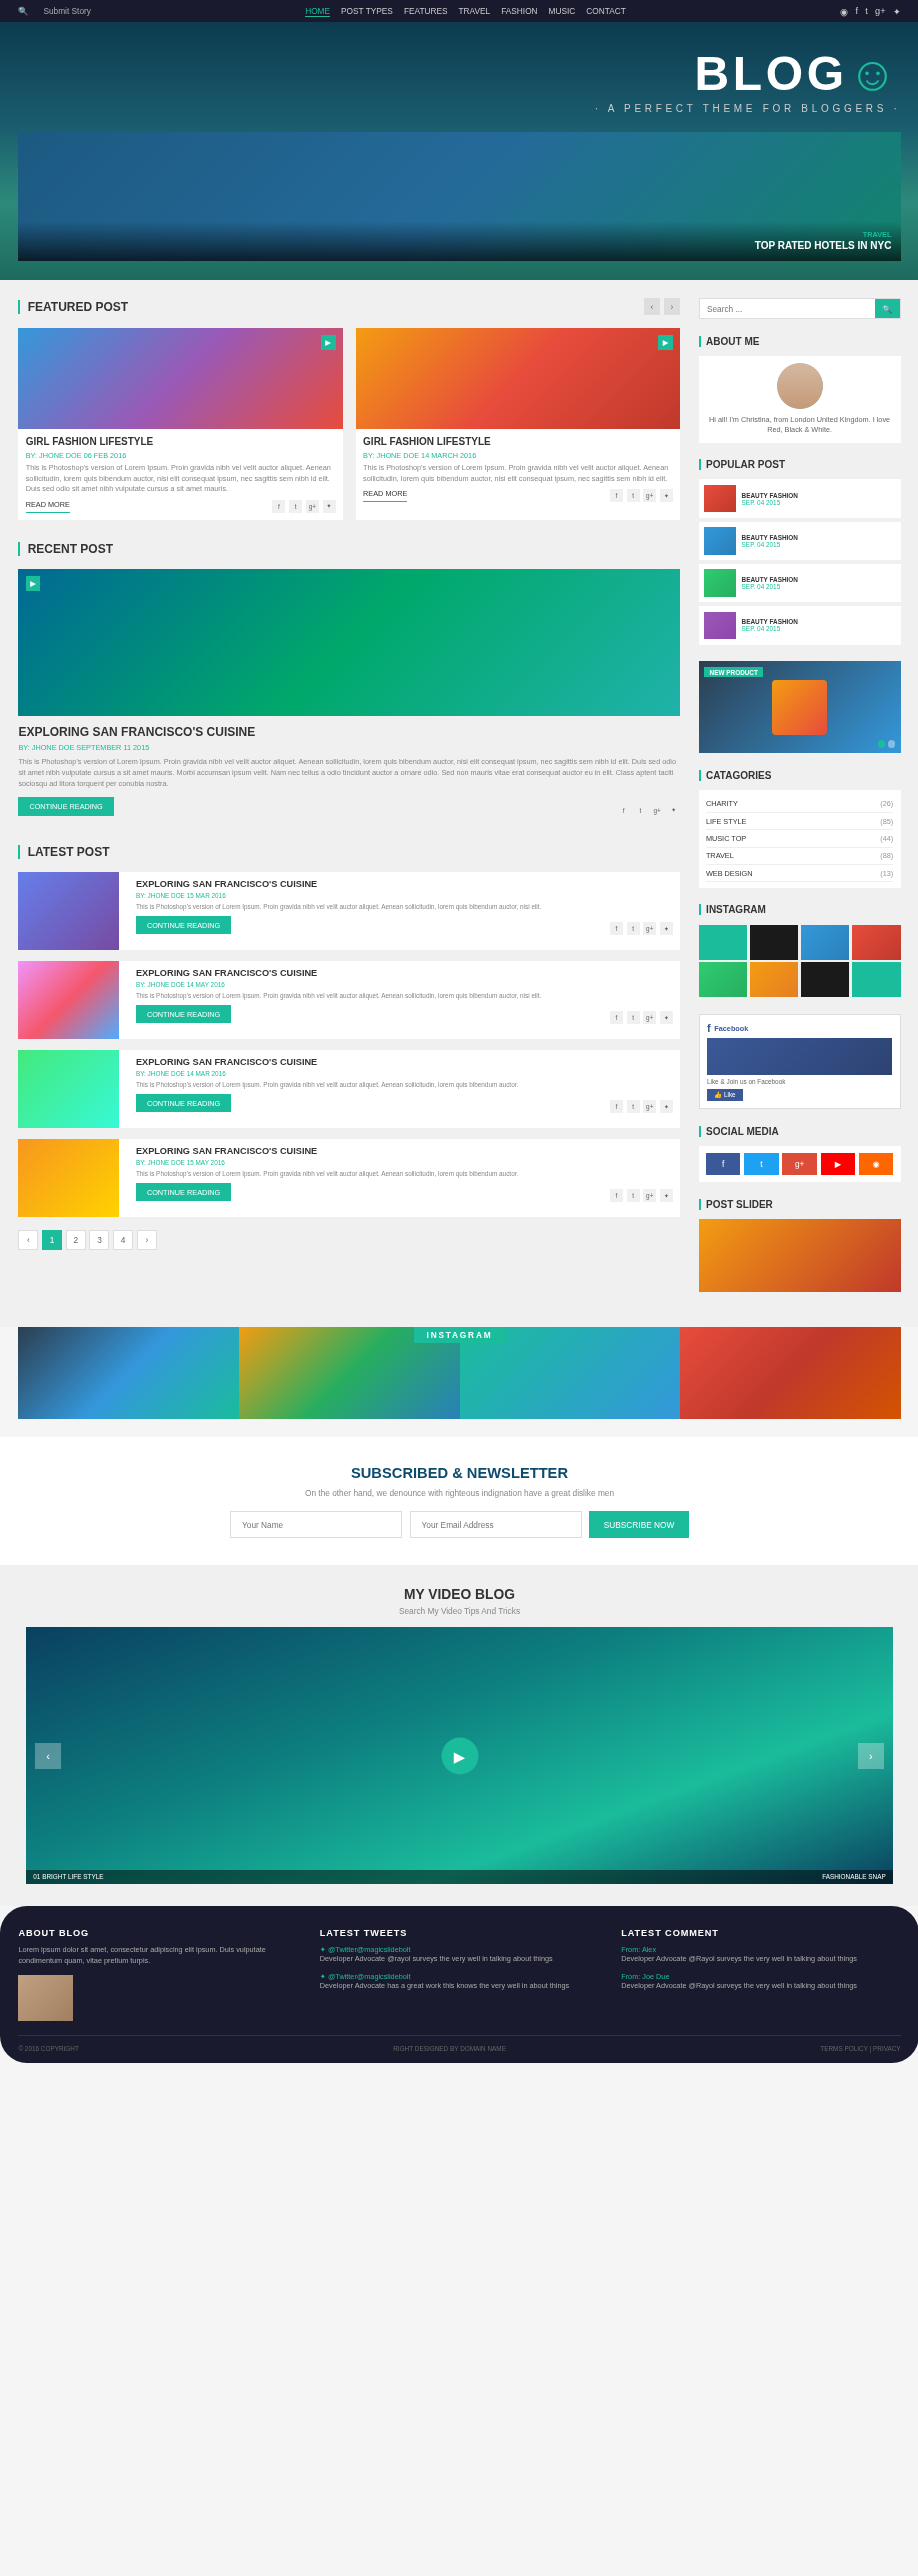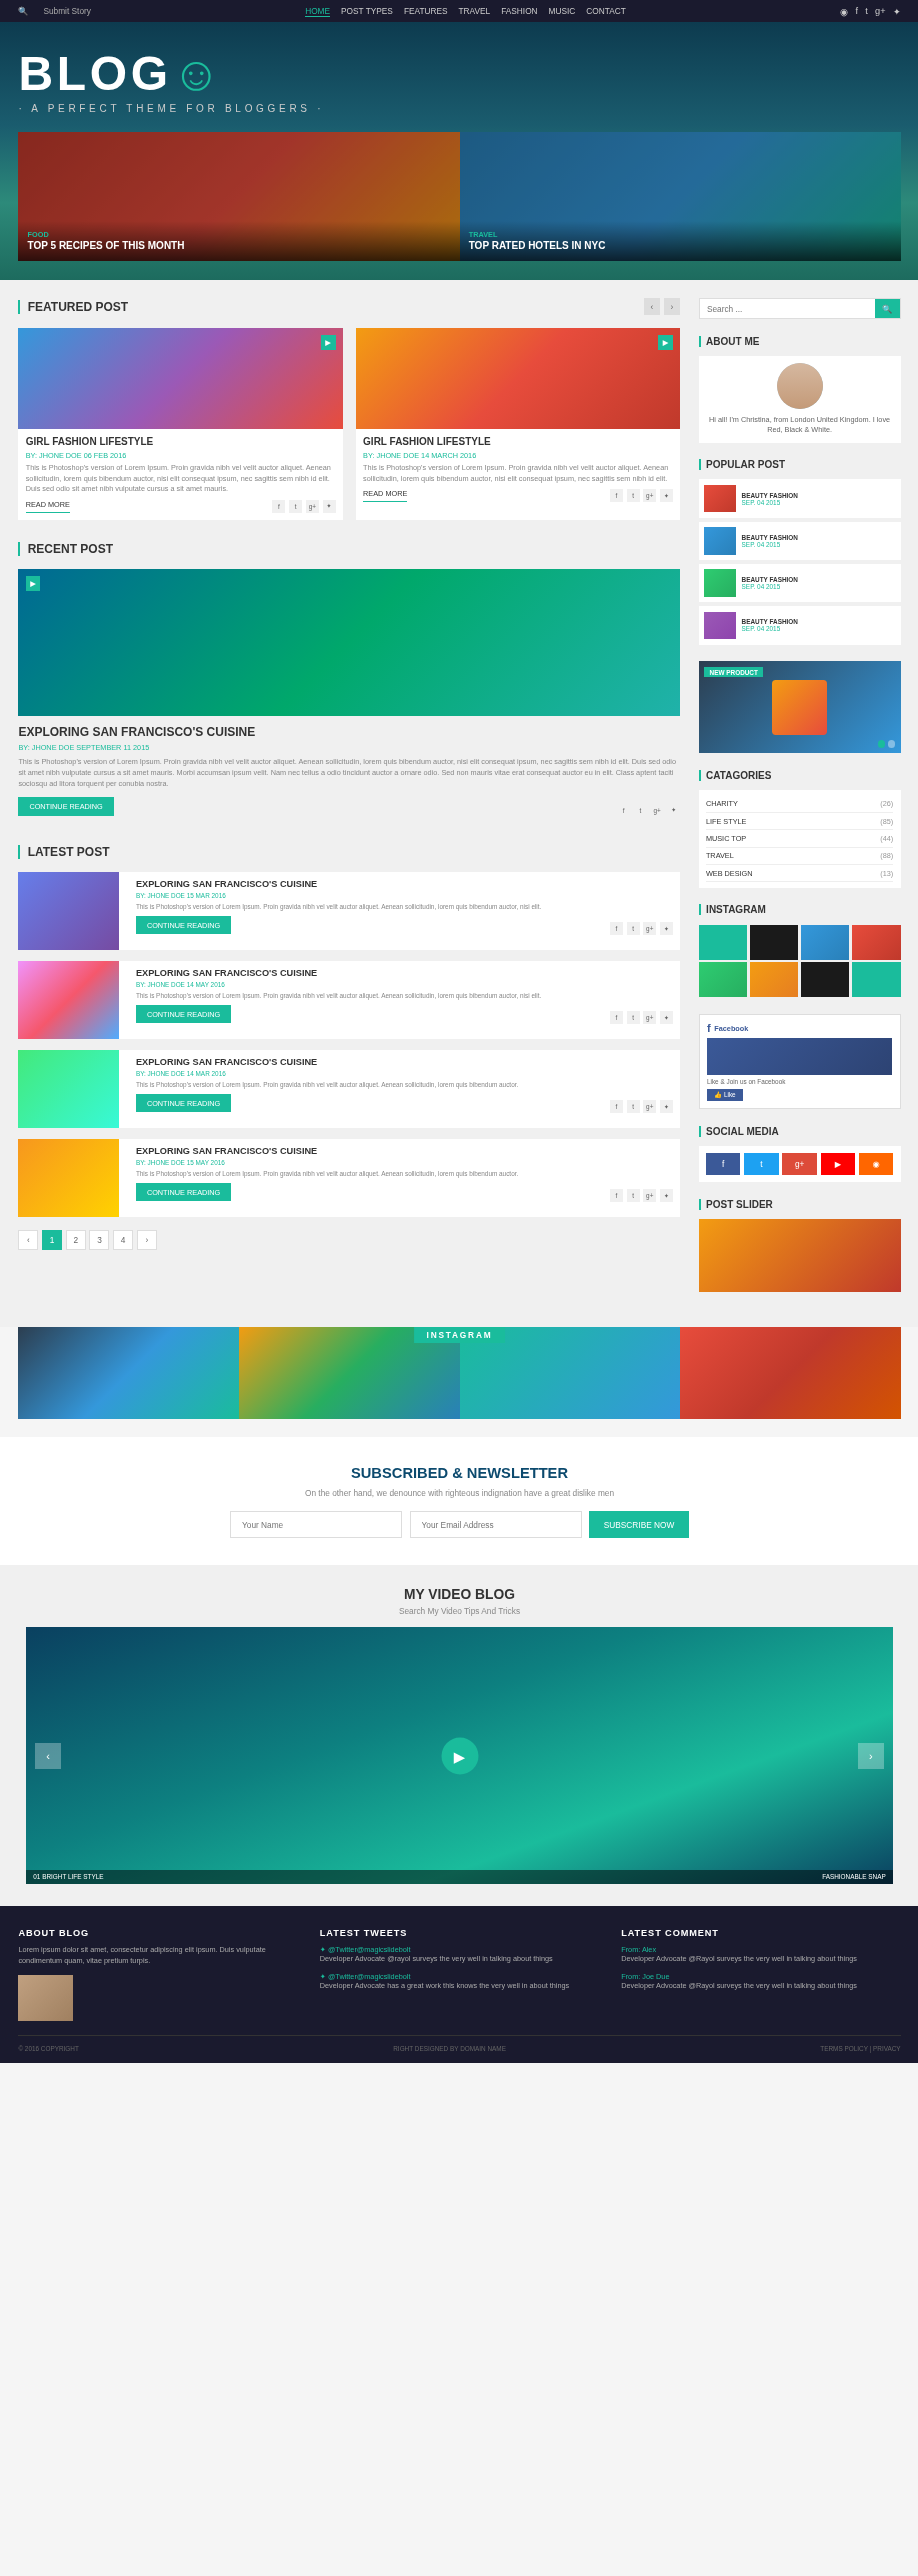--- a/index.html
+++ b/index.html
@@ -19,21 +19,21 @@
     .nav-left span { color: #aaa; font-size: 8.3px; }
     .nav-links { display: flex; gap: 11px; }
     .nav-links a { color: #ccc; text-decoration: none; font-size: 8.3px; text-transform: uppercase; }
     .nav-links a.active { color: #1abc9c; border-bottom: 0.9px solid #1abc9c; }
     .nav-social { display: flex; gap: 7.3px; }
     .nav-social span { color: #ccc; font-size: 9.2px; cursor: pointer; }
 
     
     .hero {
       background: linear-gradient(180deg, #0d3b4f 0%, #1a5c6e 40%, #2d8a7a 70%, #1d6b5e 100%);
-      text-align: left;
+      text-align: right;
       padding: 27.6px 18.4px 18.4px;
       position: relative;
       overflow: hidden;
     }
     .hero-title {
       font-size: 48px;
       font-weight: 900;
       color: #fff;
       letter-spacing: 3.7px;
       text-transform: uppercase;
@@ -416,20 +416,21 @@
       font-size: 6.4px; color: #fff;
       background: rgba(0,0,0,0.5);
       position: absolute; bottom: 0; left: 0; right: 0;
     }
 
     
     .footer {
       background: #1a1a2e;
       color: #ccc;
       padding: 22px 18.4px 11px;
+      border-radius: 27px;
     }
     .footer-grid {
       display: grid;
       grid-template-columns: 1fr 1fr 1fr;
       gap: 22px;
       margin-bottom: 14.7px;
     }
     .footer-section-title {
       font-size: 9.2px; font-weight: bold; text-transform: uppercase;
       color: #fff; margin-bottom: 7.3px; letter-spacing: 0.9px;
@@ -480,27 +481,20 @@
     <span>✦</span>
   </div>
 </nav>
 
 <header class="hero">
   <div class="hero-title">
     <span>BLOG</span><span class="smiley">☺</span>
   </div>
   <div class="hero-subtitle">· A PERFECT THEME FOR BLOGGERS ·</div>
   <div class="hero-cards">
-    <div class="hero-card hero-card-1">
-      <div class="hero-card-bg"></div>
-      <div class="hero-card-overlay">
-        <div class="hero-card-category">FOOD</div>
-        <div class="hero-card-title">TOP 5 RECIPES OF THIS MONTH</div>
-      </div>
-    </div>
     <div class="hero-card hero-card-3">
       <div class="hero-card-bg"></div>
       <div class="hero-card-overlay">
         <div class="hero-card-category">TRAVEL</div>
         <div class="hero-card-title">TOP RATED HOTELS IN NYC</div>
       </div>
     </div>
   </div>
 </header>
 

